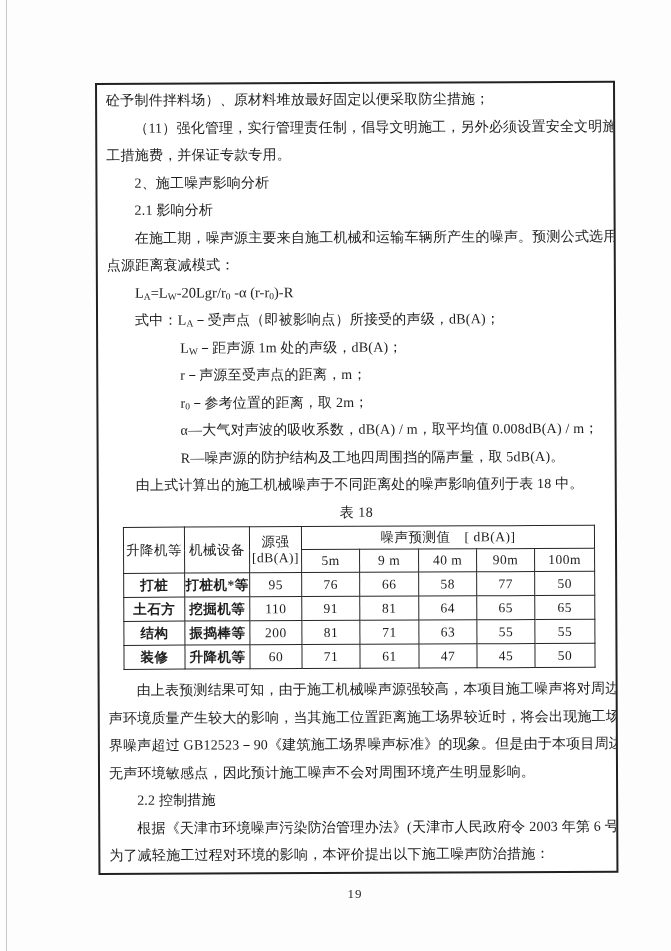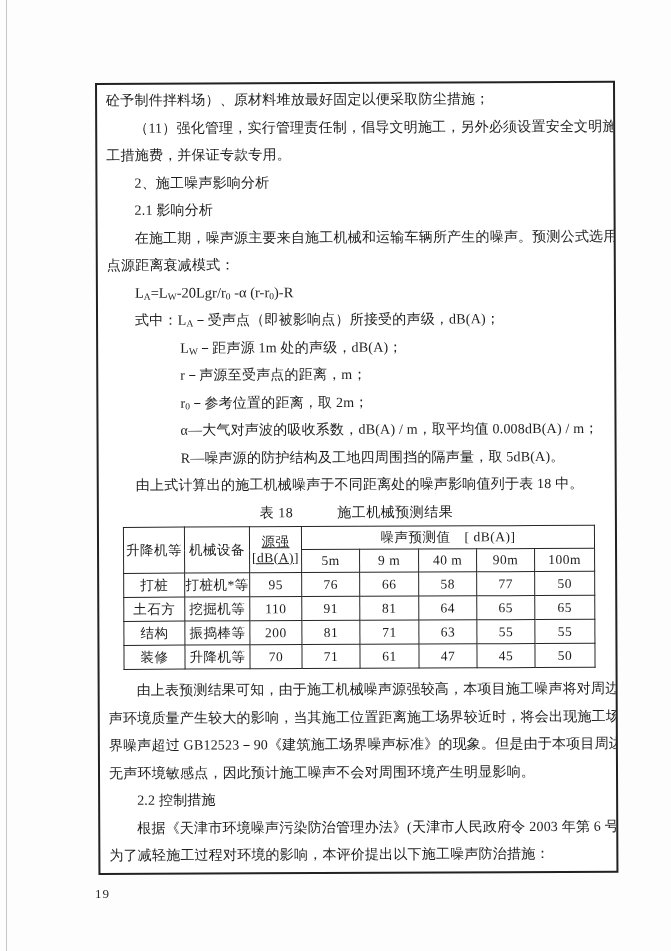--- a/index.html
+++ b/index.html
@@ -34,26 +34,26 @@
   table.noise{
     border-collapse:collapse;table-layout:fixed;width:471px;
     margin-left:15px;font-size:13.5px;
   }
   table.noise td{
     border:1.5px solid #262626;text-align:center;vertical-align:middle;
     padding:0;letter-spacing:0.5px;overflow:hidden;
   }
   tr.trh{height:23px;}
   tr.trd{height:24px;}
-  .src-cell div{line-height:16px;text-decoration:underline;}
-  .bcell{font-weight:normal;}
+  .src-cell div{line-height:16px;}
+  .bcell{font-weight:bold;}
   .after-table{margin-top:7px;}
   .page-number{
     position:absolute;left:95px;top:886px;width:520px;
-    font-size:13px;color:#2a2a2a;letter-spacing:1px;
+    text-align:center;font-size:13px;color:#2a2a2a;letter-spacing:1px;
   }
 </style>
 </head>
 <body>
 
 <div class="scan-edge"></div>
 
 <div class="frame">
 
   <div class="ln">砼予制件拌料场）、原材料堆放最好固定以便采取防尘措施；</div>
@@ -67,21 +67,20 @@
   <div class="ln ind"><span>式中：L</span><sub>A</sub><span>－受声点（即被影响点）所接受的声级，dB(A)；</span></div>
   <div class="ln ind-def"><span>L</span><sub>W</sub><span>－距声源 1m 处的声级，dB(A)；</span></div>
   <div class="ln ind-def"><span>r－声源至受声点的距离，m；</span></div>
   <div class="ln ind-def"><span>r</span><sub>0</sub><span>－参考位置的距离，取 2m；</span></div>
   <div class="ln ind-def"><span>α—大气对声波的吸收系数，dB(A) / m，取平均值 0.008dB(A) / m；</span></div>
   <div class="ln ind-def"><span>R—噪声源的防护结构及工地四周围挡的隔声量，取 5dB(A)。</span></div>
   <div class="ln ind">由上式计算出的施工机械噪声于不同距离处的噪声影响值列于表 18 中。</div>
 
   <div class="caption">
     <span>表 18</span>
-    <span>施工机械预测结果</span>
   </div>
 
   <table class="noise">
     <colgroup>
       <col style="width:61px">
         <col style="width:65px">
         <col style="width:52px">
       <col style="width:58px">
         <col style="width:59px">
         <col style="width:58px">
@@ -131,21 +130,21 @@
         <td>200</td>
         <td>81</td>
         <td>71</td>
         <td>63</td>
         <td>55</td>
         <td>55</td>
       </tr>
       <tr class="trd">
         <td class="bcell">装修</td>
         <td class="bcell">升降机等</td>
-        <td>70</td>
+        <td>60</td>
         <td>71</td>
         <td>61</td>
         <td>47</td>
         <td>45</td>
         <td>50</td>
       </tr>
     </tbody>
   </table>
 
   <div class="ln ind after-table">由上表预测结果可知，由于施工机械噪声源强较高，本项目施工噪声将对周边</div>

